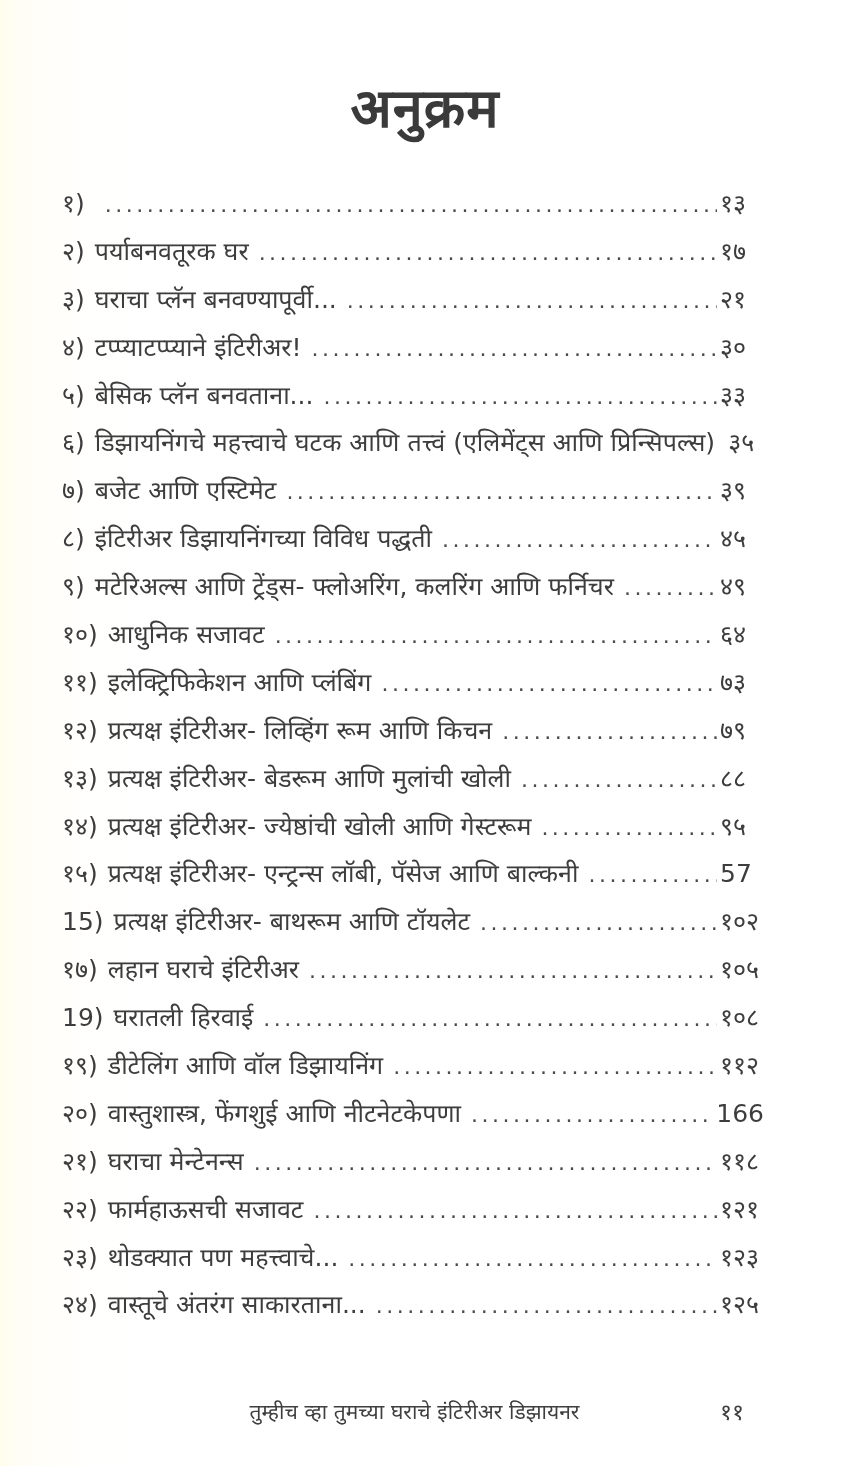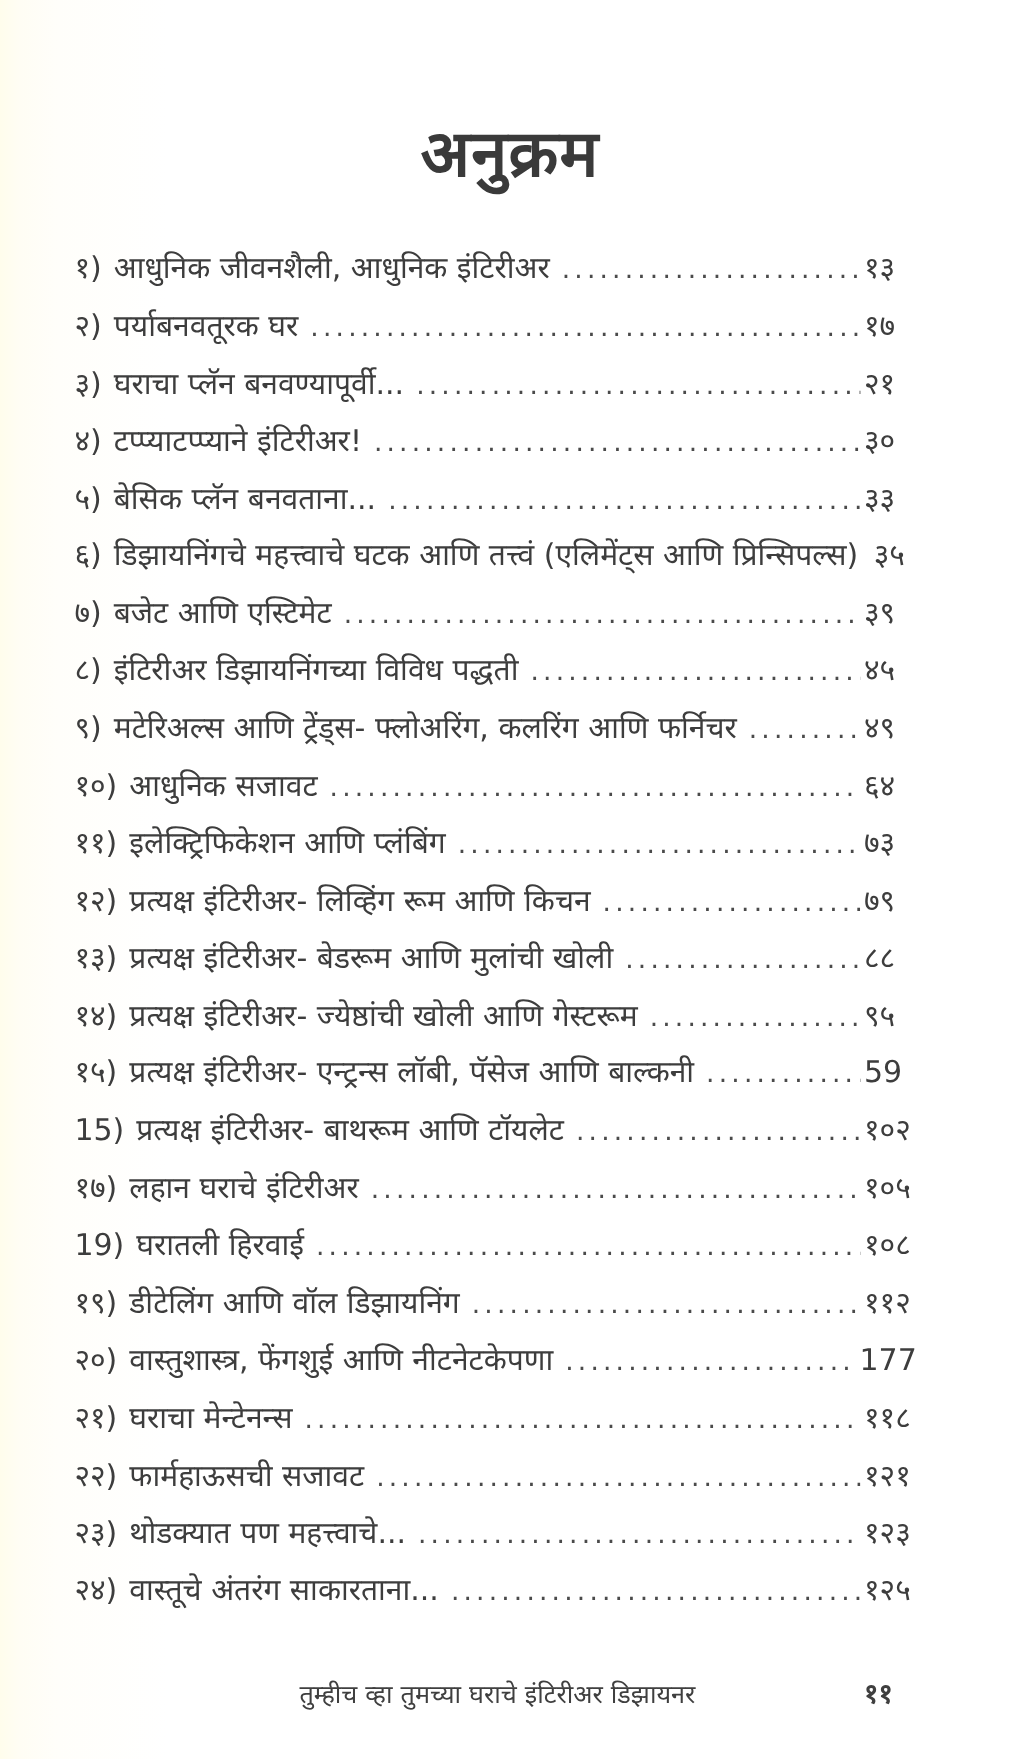--- a/index.html
+++ b/index.html
@@ -12,21 +12,21 @@
     width: 850px;
     height: 1466px;
     margin: 0 auto;
     overflow: hidden;
     background: linear-gradient(90deg, #fffdec 0px, #fffdf4 16px, #fffefa 48px, #ffffff 140px, #ffffff 100%);
     font-family: "DejaVu Sans", sans-serif;
     color: #3d3d3d;
   }
   .title {
     margin: 0;
-    padding-top: 96px;
+    padding-top: 76px;
     text-align: center;
     font-size: 54px;
     line-height: 66px;
     font-weight: 700;
     letter-spacing: 1px;
     color: #3a3a3a;
   }
   .toc {
     margin-top: 38px;
     padding-left: 62px;
@@ -73,34 +73,32 @@
   .footer-title {
     display: block;
     text-align: center;
     padding-right: 50px;
   }
   .footer-page {
     position: absolute;
     right: 106px;
     top: 0;
     font-size: 23px;
-    font-weight: bold;
   }
 </style>
 </head>
 <body>
 
 <div class="page">
 
   <h1 class="title">अनुक्रम</h1>
 
   <div class="toc" id="toc-list">
       <div class="toc-row">
     <span class="entry-number">१)</span>
-    <span class="entry-title">आधुनिक जीवनशैली, आधुनिक इंटिरीअर</span>
     <span class="leader">................................................................................................................................................................</span>
     <span class="entry-page">१३</span>
   </div>
       <div class="toc-row">
     <span class="entry-number">२)</span>
     <span class="entry-title">पर्याबनवतूरक घर</span>
     <span class="leader">................................................................................................................................................................</span>
     <span class="entry-page">१७</span>
   </div>
       <div class="toc-row">
@@ -172,21 +170,21 @@
       <div class="toc-row">
     <span class="entry-number">१४)</span>
     <span class="entry-title">प्रत्यक्ष इंटिरीअर- ज्येष्ठांची खोली आणि गेस्टरूम</span>
     <span class="leader">................................................................................................................................................................</span>
     <span class="entry-page">९५</span>
   </div>
       <div class="toc-row">
     <span class="entry-number">१५)</span>
     <span class="entry-title">प्रत्यक्ष इंटिरीअर- एन्ट्रन्स लॉबी, पॅसेज आणि बाल्कनी</span>
     <span class="leader">................................................................................................................................................................</span>
-    <span class="entry-page">59</span>
+    <span class="entry-page">57</span>
   </div>
       <div class="toc-row">
     <span class="entry-number">15)</span>
     <span class="entry-title">प्रत्यक्ष इंटिरीअर- बाथरूम आणि टॉयलेट</span>
     <span class="leader">................................................................................................................................................................</span>
     <span class="entry-page">१०२</span>
   </div>
       <div class="toc-row">
     <span class="entry-number">१७)</span>
     <span class="entry-title">लहान घराचे इंटिरीअर</span>
@@ -202,21 +200,21 @@
       <div class="toc-row">
     <span class="entry-number">१९)</span>
     <span class="entry-title">डीटेलिंग आणि वॉल डिझायनिंग</span>
     <span class="leader">................................................................................................................................................................</span>
     <span class="entry-page">११२</span>
   </div>
       <div class="toc-row">
     <span class="entry-number">२०)</span>
     <span class="entry-title">वास्तुशास्त्र, फेंगशुई आणि नीटनेटकेपणा</span>
     <span class="leader">................................................................................................................................................................</span>
-    <span class="entry-page">177</span>
+    <span class="entry-page">166</span>
   </div>
       <div class="toc-row">
     <span class="entry-number">२१)</span>
     <span class="entry-title">घराचा मेन्टेनन्स</span>
     <span class="leader">................................................................................................................................................................</span>
     <span class="entry-page">११८</span>
   </div>
       <div class="toc-row">
     <span class="entry-number">२२)</span>
     <span class="entry-title">फार्महाऊसची सजावट</span>

